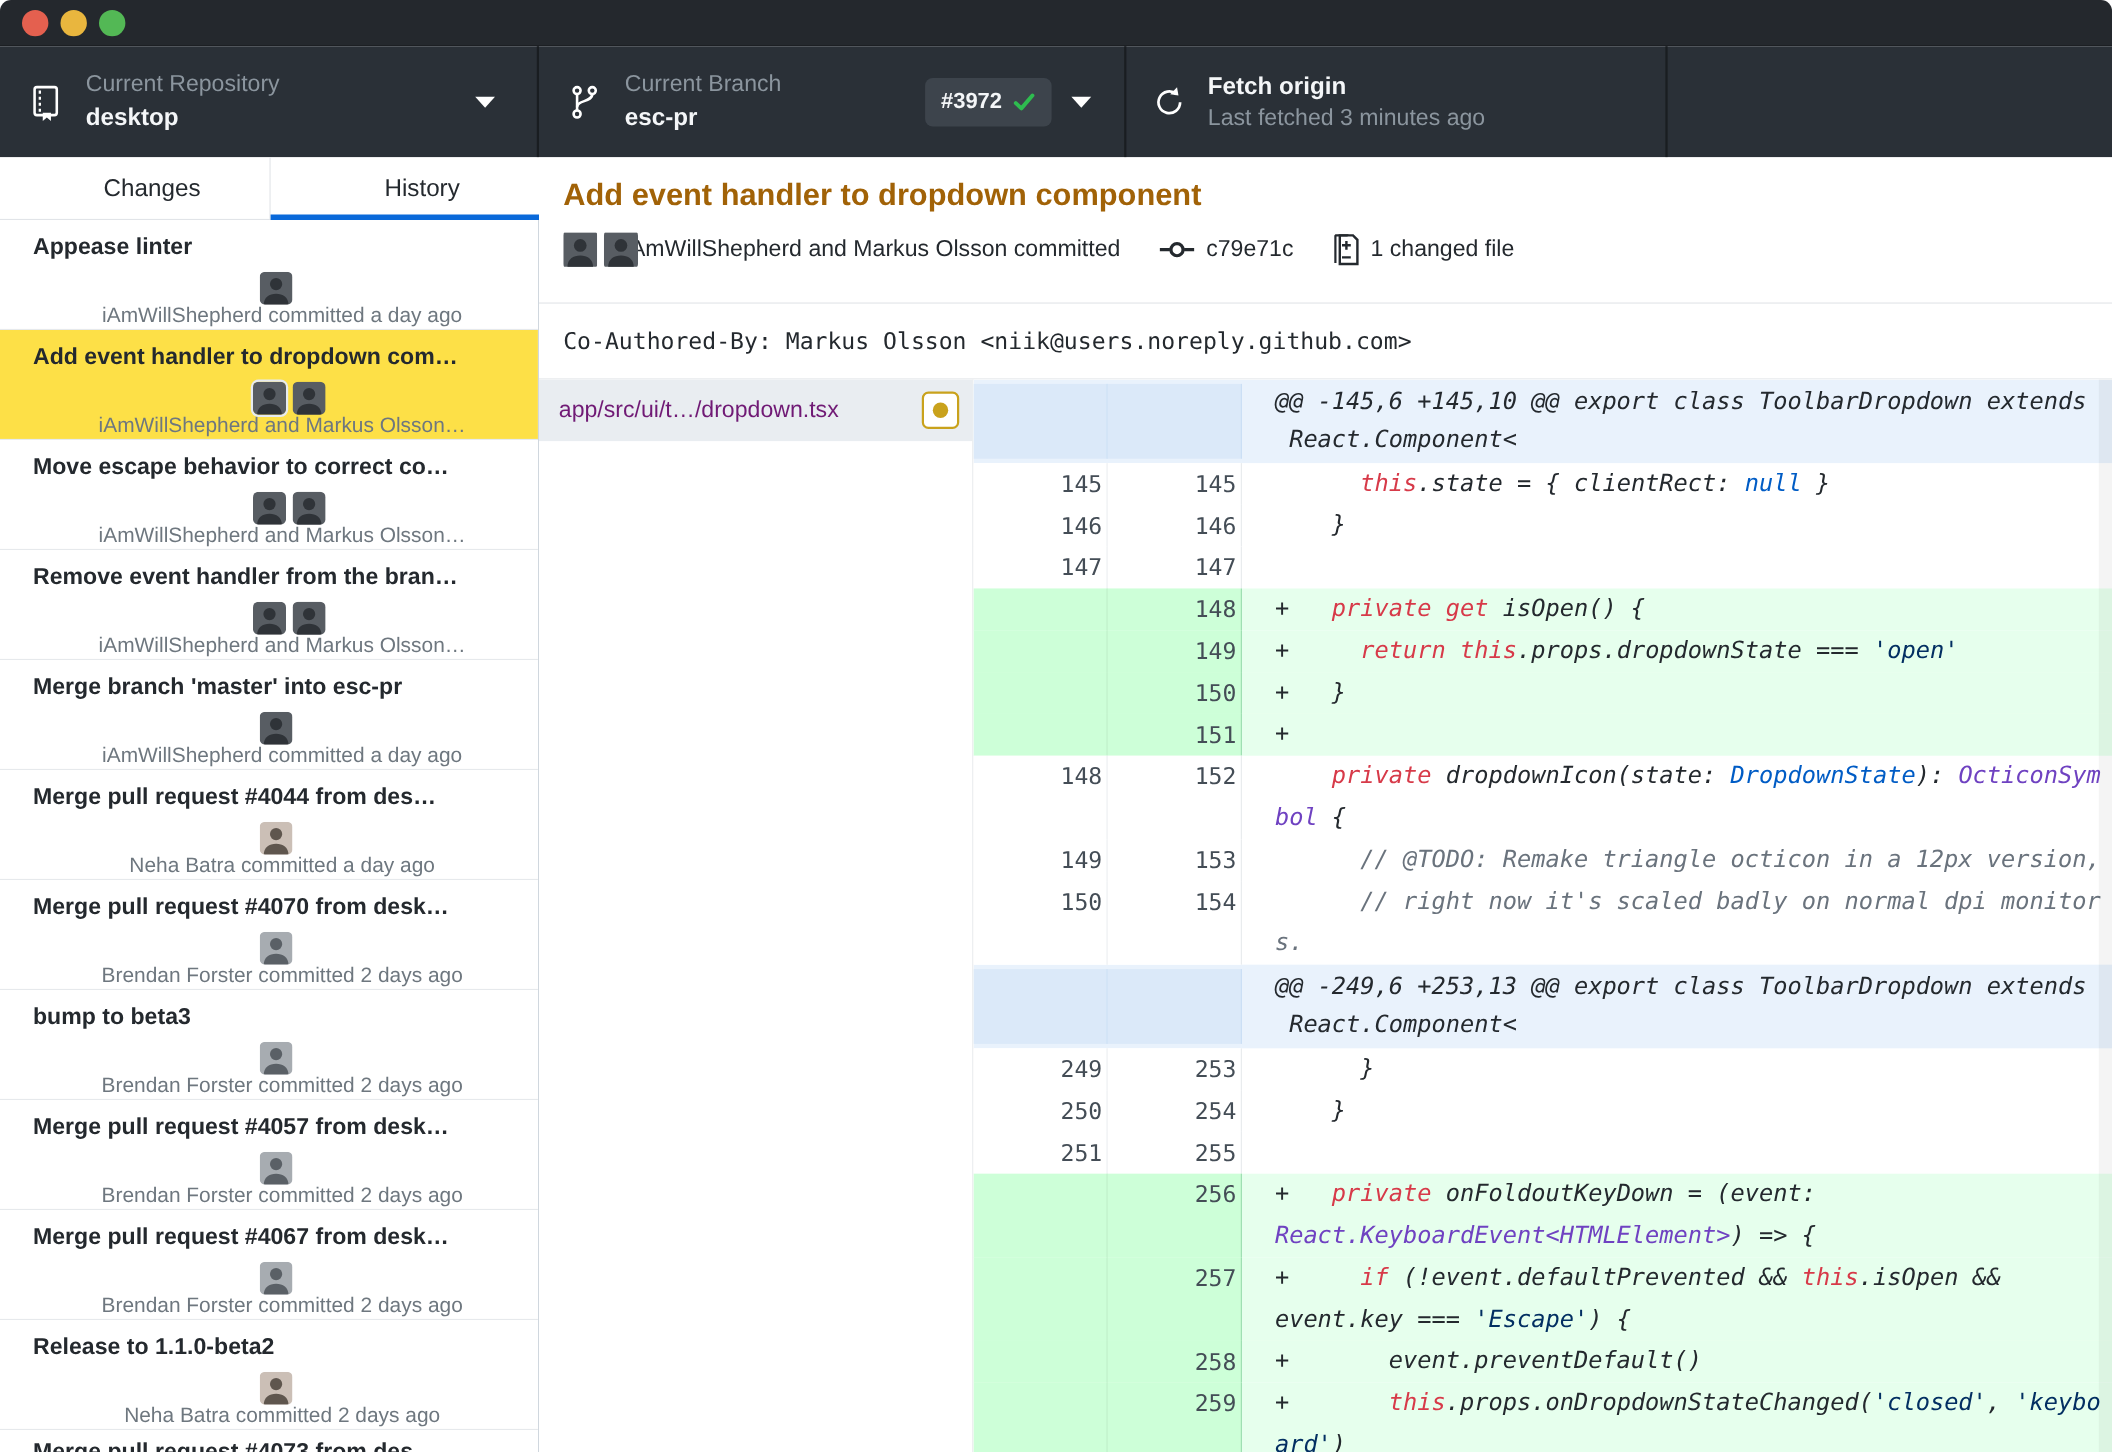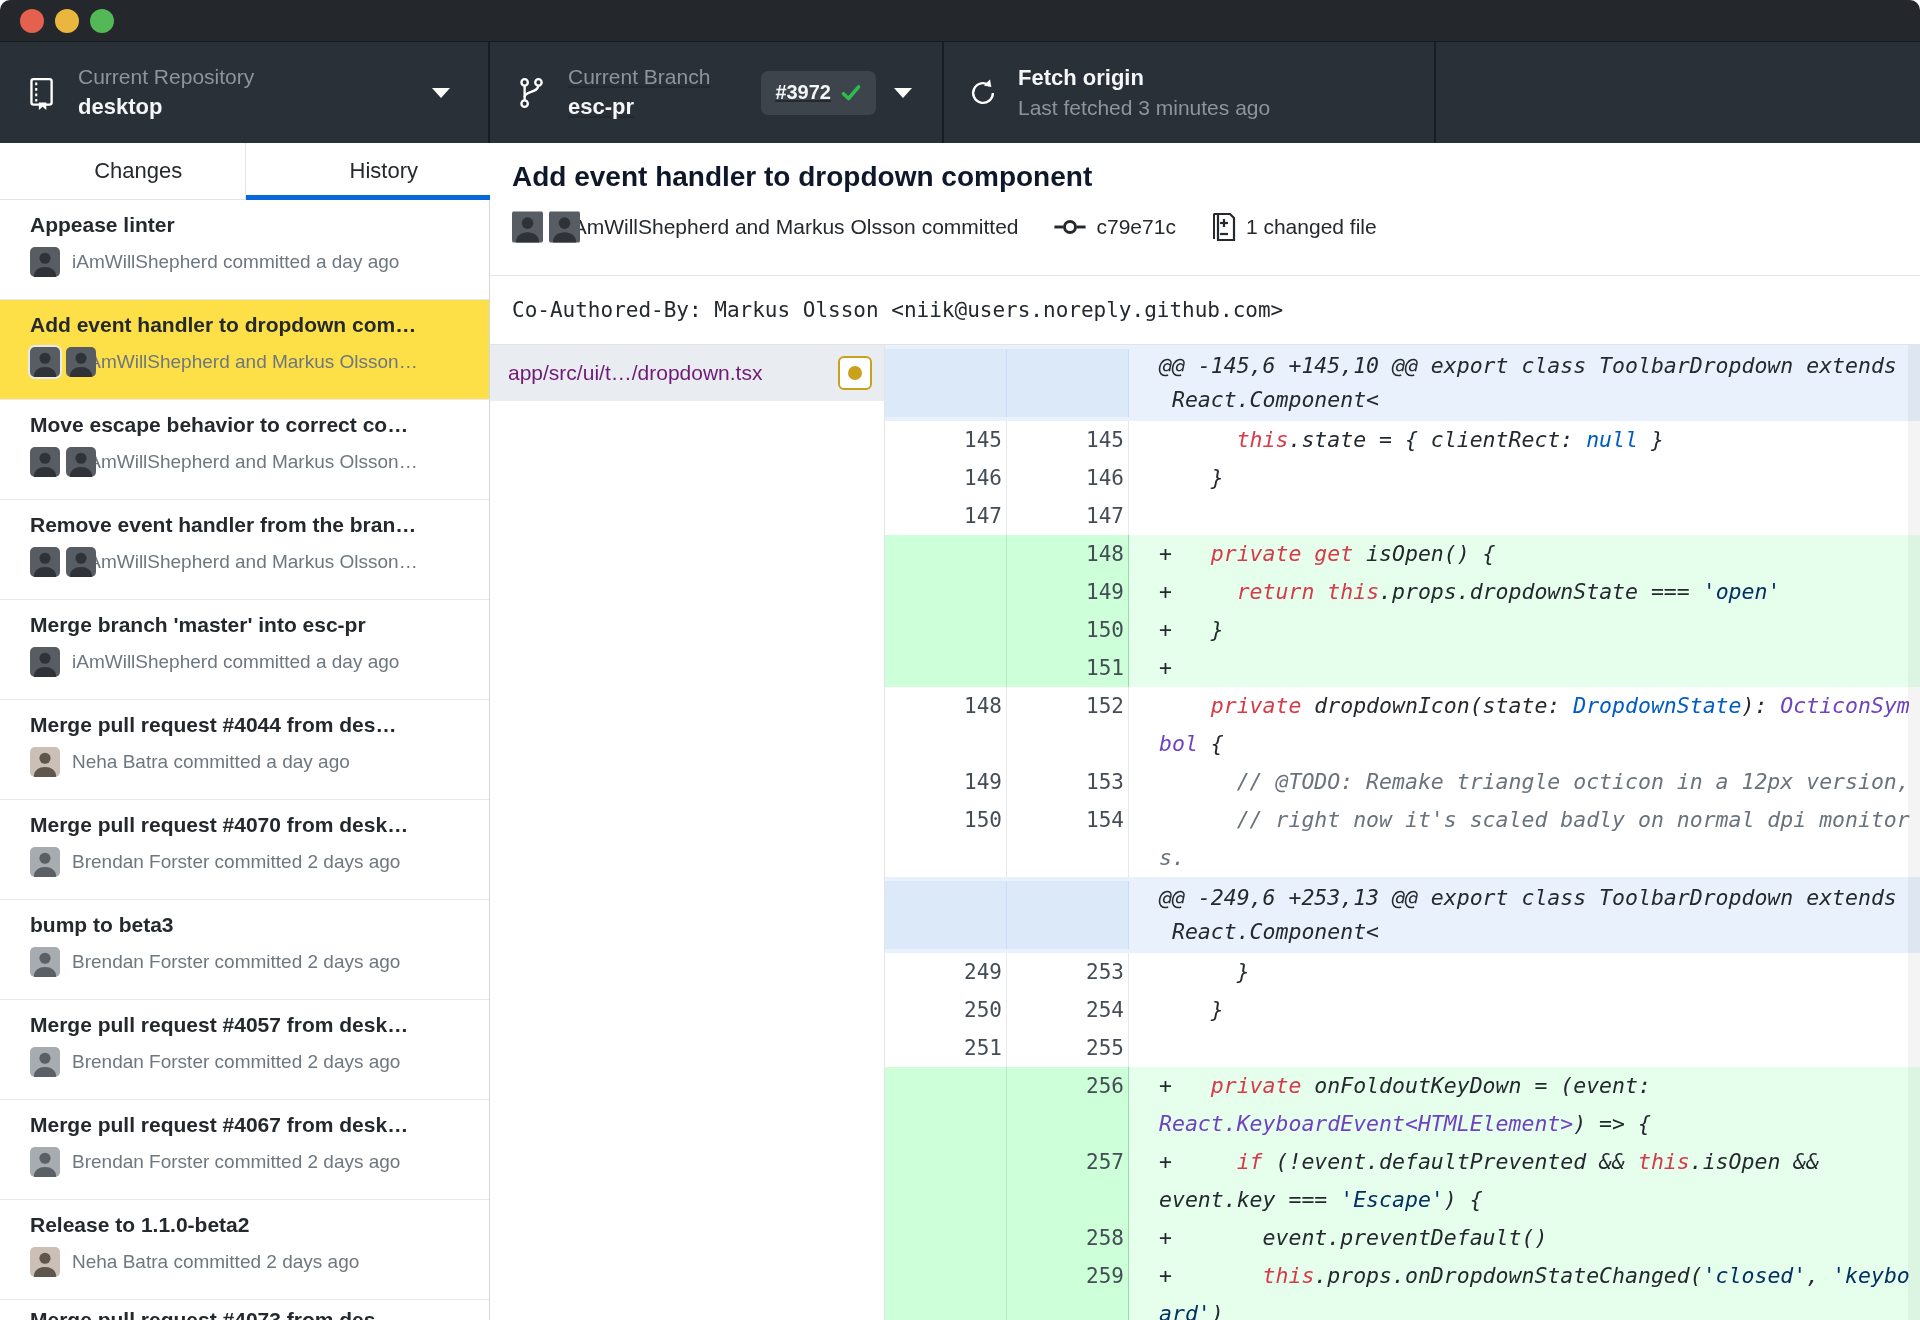--- a/index.html
+++ b/index.html
@@ -12,21 +12,21 @@
   
   #titlebar{ position:absolute; left:0; top:0; width:1920px; height:42px;
     background:#24282d; border-bottom:1px solid #16191d; border-radius:10px 10px 0 0;}
   .tl{ position:absolute; top:9px; width:24px; height:24px; border-radius:50%; }
   
   #toolbar{ position:absolute; left:0; top:42px; width:1920px; height:101px;
     background:#2a3037; display:flex; }
   .tb-section{ height:100%; display:flex; align-items:center;
     border-right:2px solid #191d21; padding:0 24px; position:relative; cursor:default;}
   #tb-repo{ width:490px; }
-  #tb-branch{ width:454px;text-decoration:underline; }
+  #tb-branch{ width:534px; }
   #tb-fetch{ width:492px; }
   .tb-icon{ width:34px; height:34px; margin-right:20px; flex:none; }
   .tb-col{ display:flex; flex-direction:column; line-height:1.25; }
   .tb-label{ font-size:21px; color:#8b959e; }
   .tb-value{ font-size:22px; font-weight:bold; color:#f4f6f8; margin-top:3px;}
   .chevron{ width:0; height:0; border-left:9px solid transparent;
     border-right:9px solid transparent; border-top:10px solid #fff; margin-left:auto;}
   #branch-badge{ margin-left:auto; margin-right:18px; background:#3d444c;
     border-radius:7px; height:44px; padding:0 14px; display:flex; align-items:center;
     color:#f4f6f8; font-size:20px; font-weight:bold; }
@@ -41,32 +41,32 @@
   .tab.active::after{ content:""; position:absolute; left:0; right:0; bottom:-1px;
     height:5px; background:#0969da; }
   
   #commit-list{ position:absolute; left:0; top:200px; width:490px; height:1120px;
     background:#fff; overflow:hidden; border-right:1px solid #d0d7de;}
   .commit{ height:100px; padding:13px 18px 0 30px; border-bottom:1px solid #e6e9ec;
     background:#fff; cursor:pointer;}
   .commit.selected{ background:#fde047; border-bottom-color:#e6ebf1;}
   .commit.clipped{ border-bottom:none; padding-top:8px;}
   .c-title{ font-size:21px; font-weight:bold; color:#24292e; white-space:nowrap; overflow:hidden;}
-  .c-meta{ display:flex; align-items:center; margin-top:10px;}
+  .c-meta{ display:flex; align-items:center; margin-top:10px;flex-direction:column;}
   .c-meta-text{ font-size:19px; color:#6e777f; margin-left:12px; white-space:nowrap; overflow:hidden;}
   .avatars{ display:flex; flex:none; }
   .avatar{ width:30px; height:30px; border-radius:5px; overflow:hidden; position:relative;}
   .avatars .avatar + .avatar{ margin-left:-20px; z-index:0; transform:translateX(26px);}
   .avatars.dual{ width:42px; }
   .avatars.dual .avatar:first-child{ z-index:1; box-shadow:0 0 0 2px #fff;}
   .commit.selected .avatars.dual .avatar:first-child{ box-shadow:0 0 0 2px #e6ebf1;}
   
   #main-header{ position:absolute; left:490px; top:143px; width:1430px; height:132px;
     background:#fff; padding:18px 0 0 22px;}
-  #commit-title{ font-size:28px; font-weight:bold; color:#0f172a;}
+  #commit-title{ font-size:28px; font-weight:bold; color:#a16207;}
   #commit-meta{ display:flex; align-items:center; margin-top:16px; font-size:21px; color:#24292e;}
   #commit-meta .avatars{ margin-right:14px;}
   #commit-meta .avatar{ width:36px; height:36px;}
   .meta-icon{ margin:0 10px 0 34px; flex:none; display:flex; align-items:center;}
   
   #commit-message{ position:absolute; left:490px; top:275px; width:1430px; height:70px;
     background:#fff; border-top:1px solid #e1e4e8; border-bottom:1px solid #e1e4e8;
     display:flex; align-items:center; padding-left:22px;
     font-family:"DejaVu Sans Mono", monospace; font-size:21px; color:#24292e;}
   

